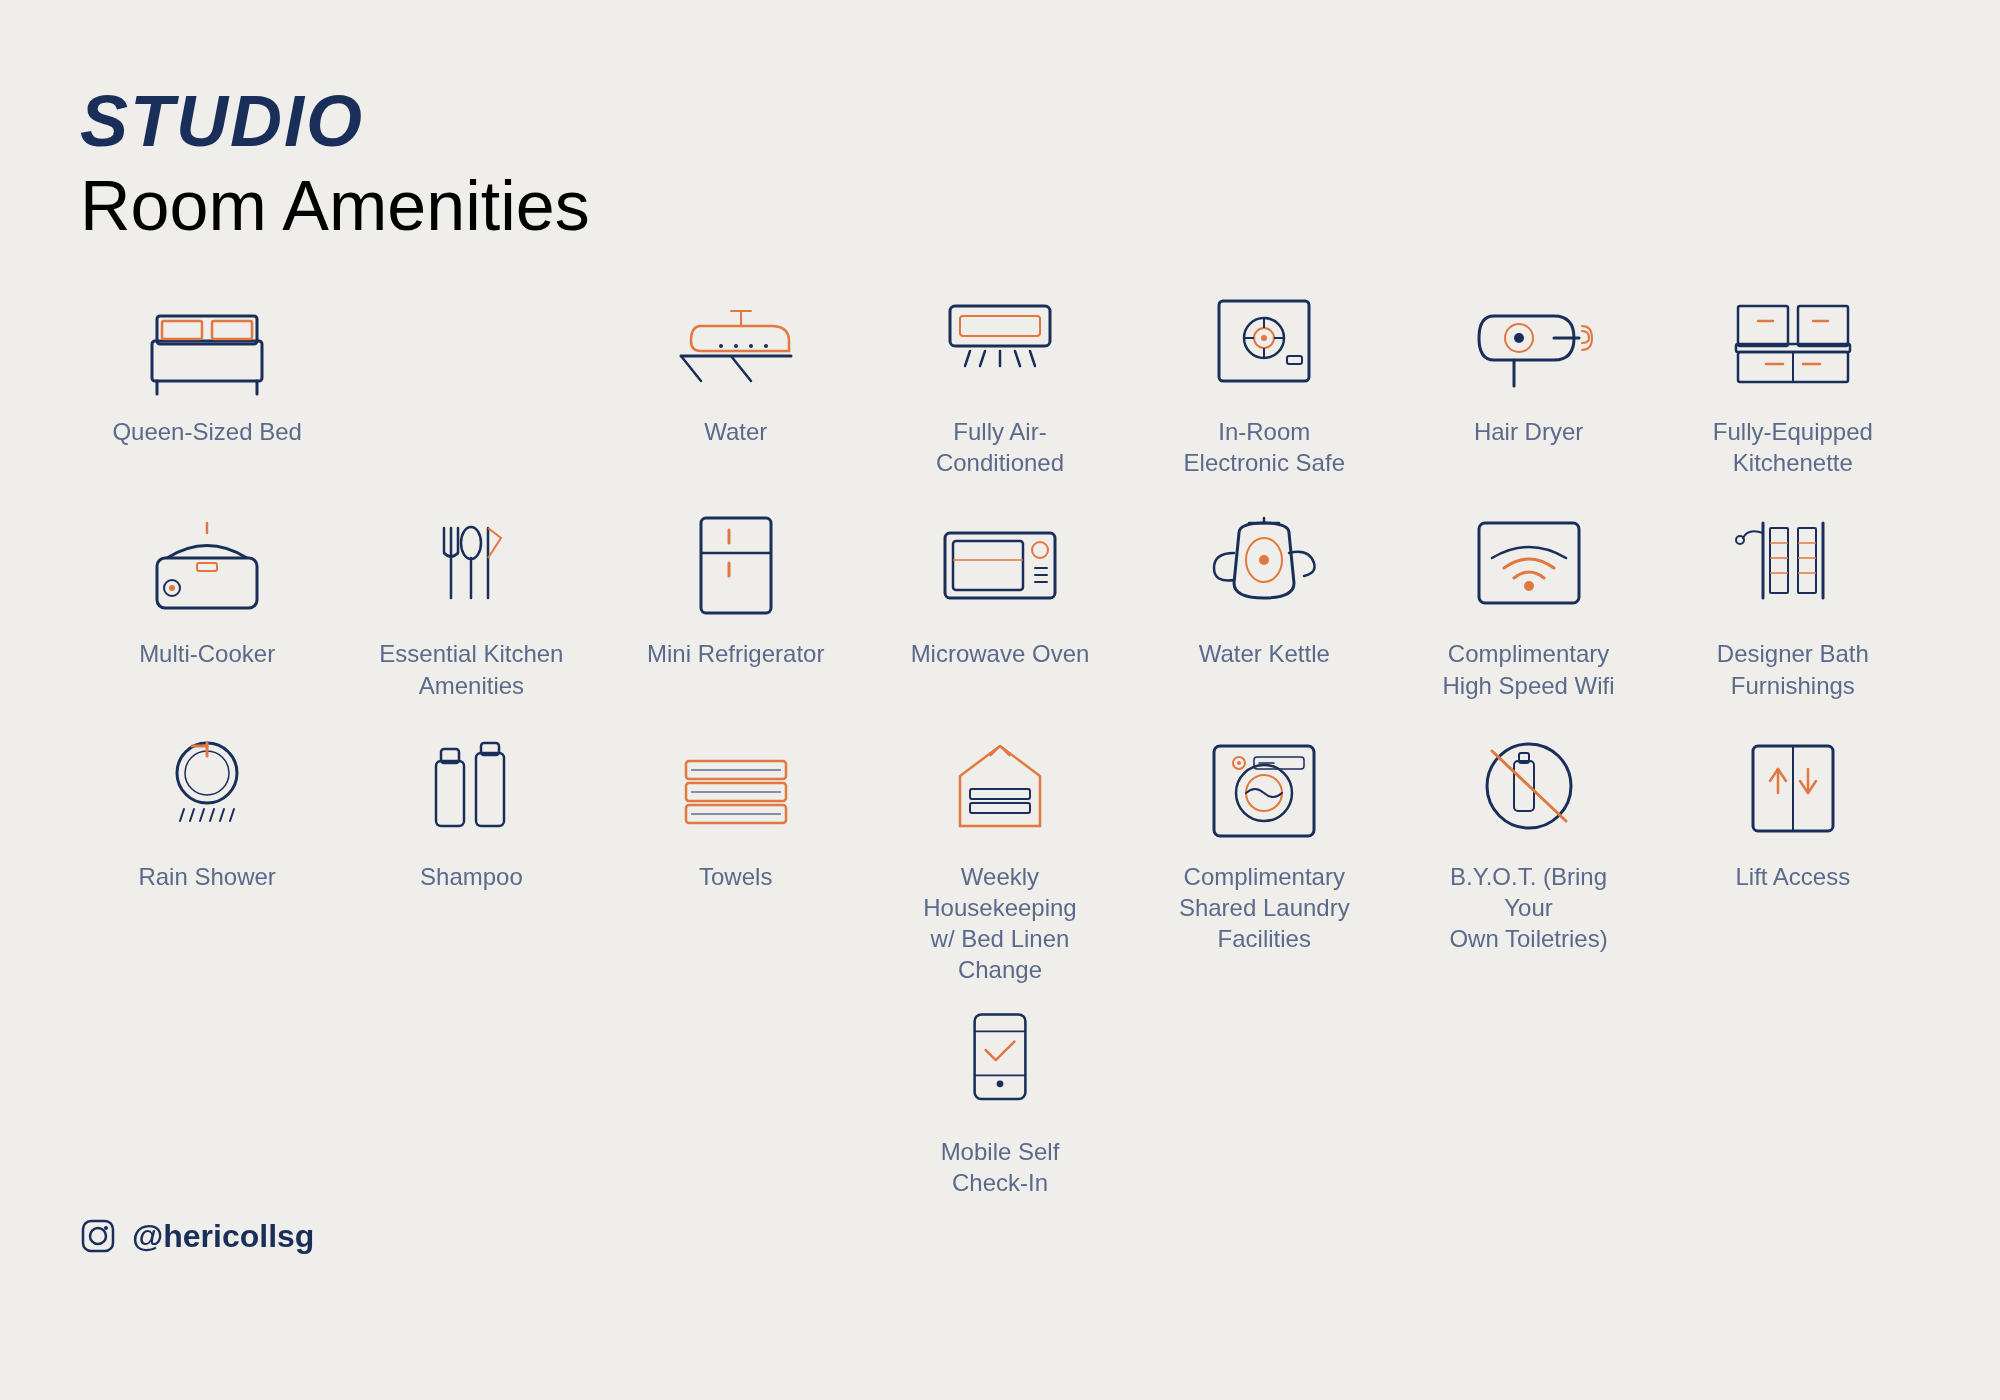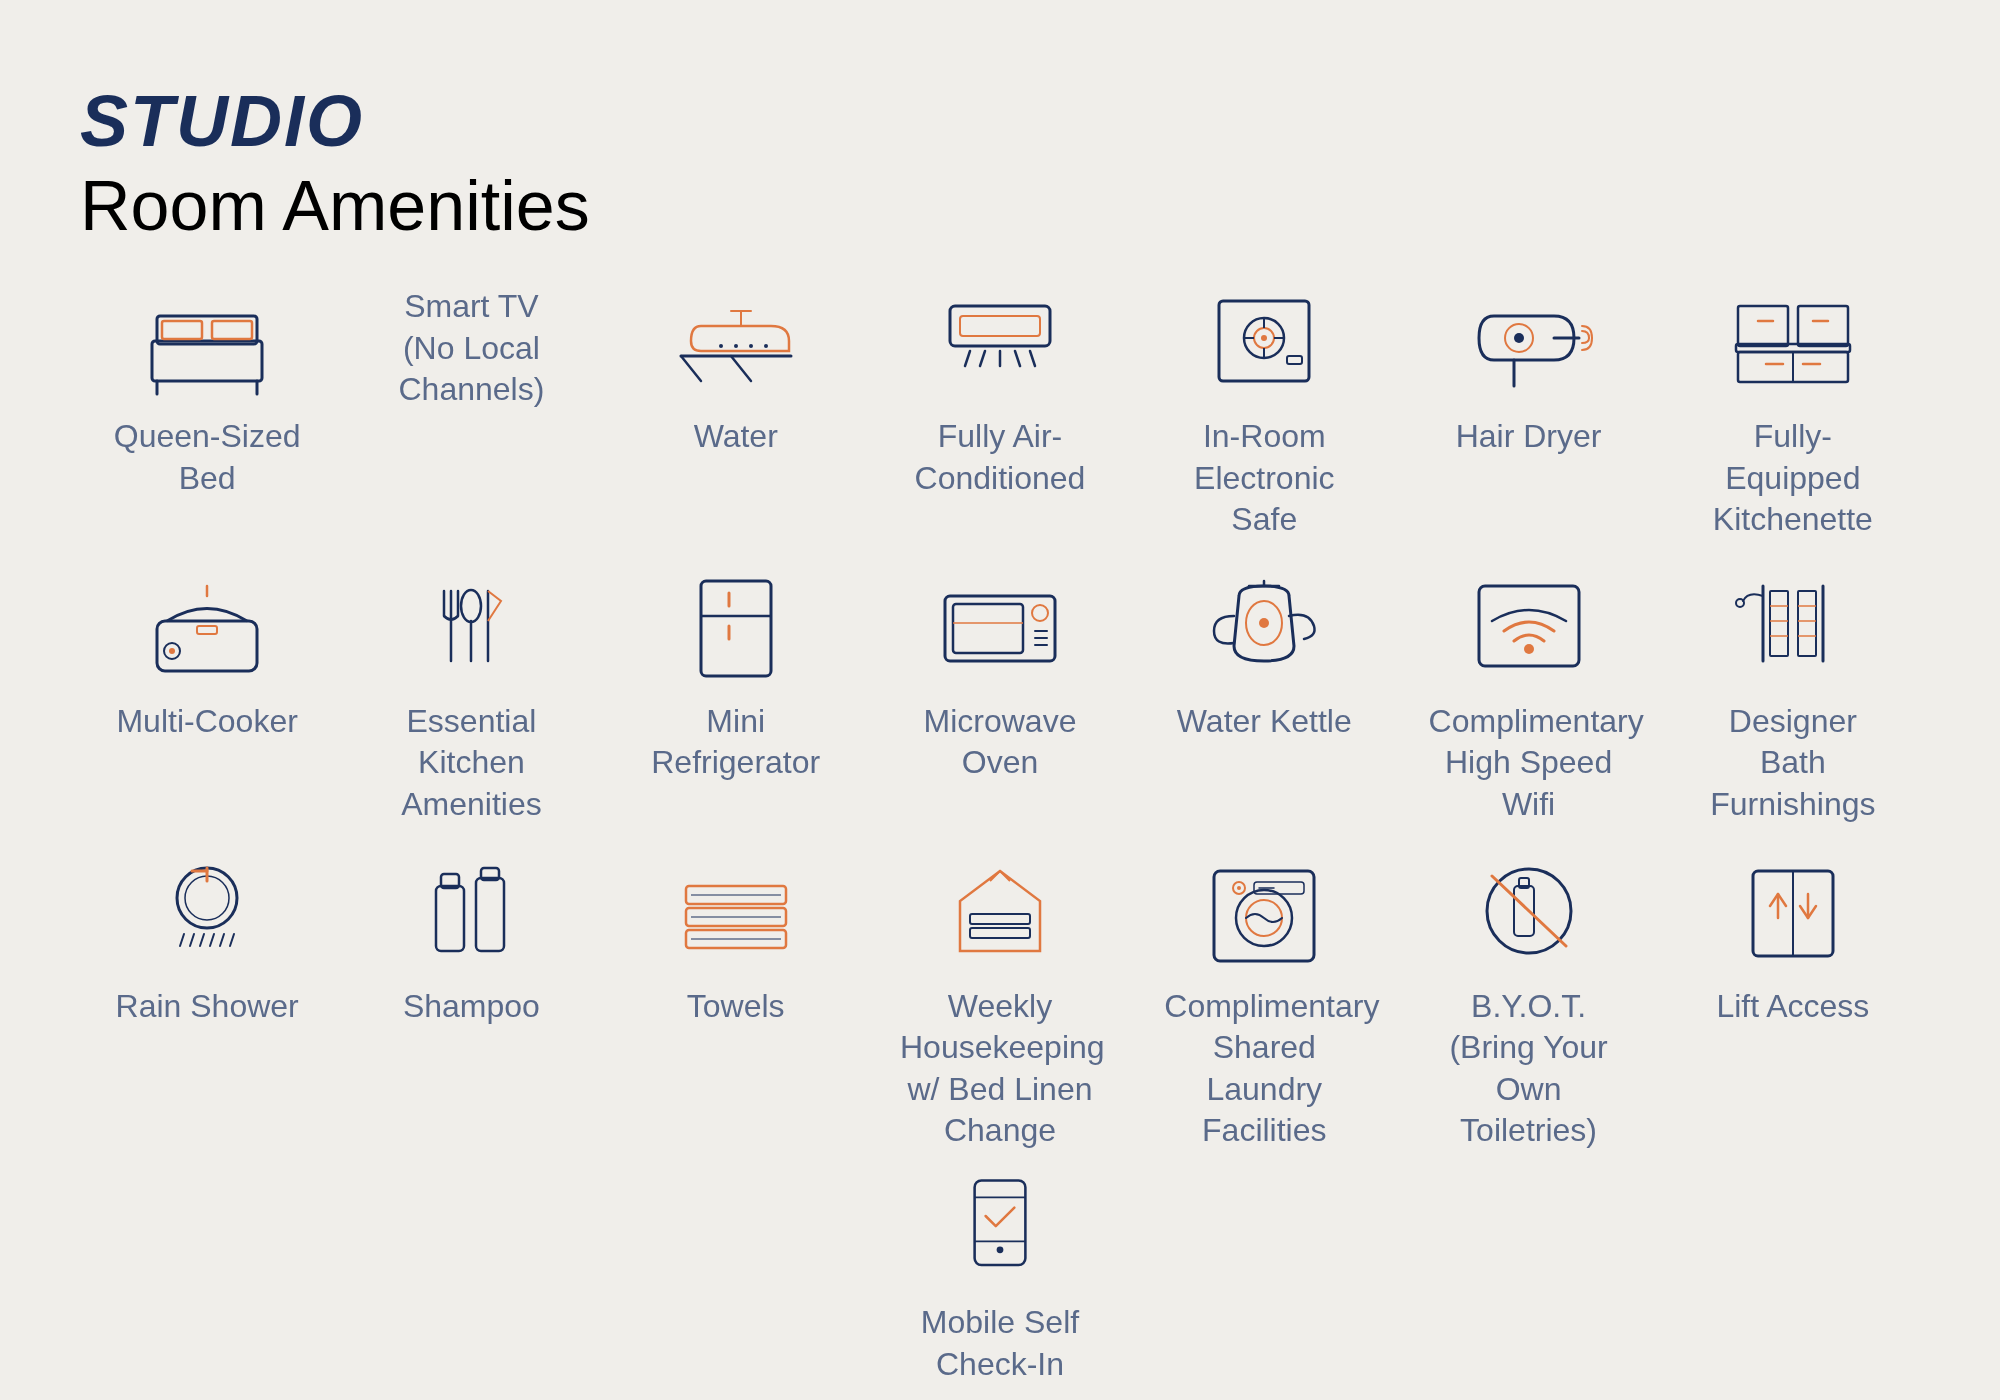--- a/index.html
+++ b/index.html
@@ -52,21 +52,21 @@
       height: 130px;
       display: flex;
       align-items: center;
       justify-content: center;
     }
     .icon-wrapper svg {
       width: 130px;
       height: 110px;
     }
     .amenity-label {
-      font-size: 32px;
+      font-size: 24px;
       color: #5a6a8a;
       margin-top: 10px;
       line-height: 1.3;
       font-family: Arial, sans-serif;
       font-weight: 400;
       max-width: 200px;
     }
     .bottom-row {
       display: flex;
       justify-content: center;
@@ -108,21 +108,20 @@
           <rect x="20" y="35" width="40" height="18" rx="2" stroke="#e07840" stroke-width="2.5" fill="none"></rect>
           <rect x="70" y="35" width="40" height="18" rx="2" stroke="#e07840" stroke-width="2.5" fill="none"></rect>
           <line x1="15" y1="95" x2="15" y2="108" stroke="#1a2e5a" stroke-width="3" stroke-linecap="round"></line>
           <line x1="115" y1="95" x2="115" y2="108" stroke="#1a2e5a" stroke-width="3" stroke-linecap="round"></line>
         </svg>
       </div>
       <div class="amenity-label">Queen-Sized Bed</div>
     </div>
 
     <div class="amenity-item">
-      <div class="amenity-label">Smart TV<br>(No Local Channels)</div>
     </div>
 
     <div class="amenity-item">
       <div class="icon-wrapper">
         <svg viewBox="0 0 130 110" fill="none" xmlns="http://www.w3.org/2000/svg">
 
           <line x1="10" y1="70" x2="120" y2="70" stroke="#1a2e5a" stroke-width="3" stroke-linecap="round"></line>
           <line x1="10" y1="70" x2="30" y2="95" stroke="#1a2e5a" stroke-width="2.5" stroke-linecap="round"></line>
           <line x1="60" y1="70" x2="80" y2="95" stroke="#1a2e5a" stroke-width="2.5" stroke-linecap="round"></line>
 

